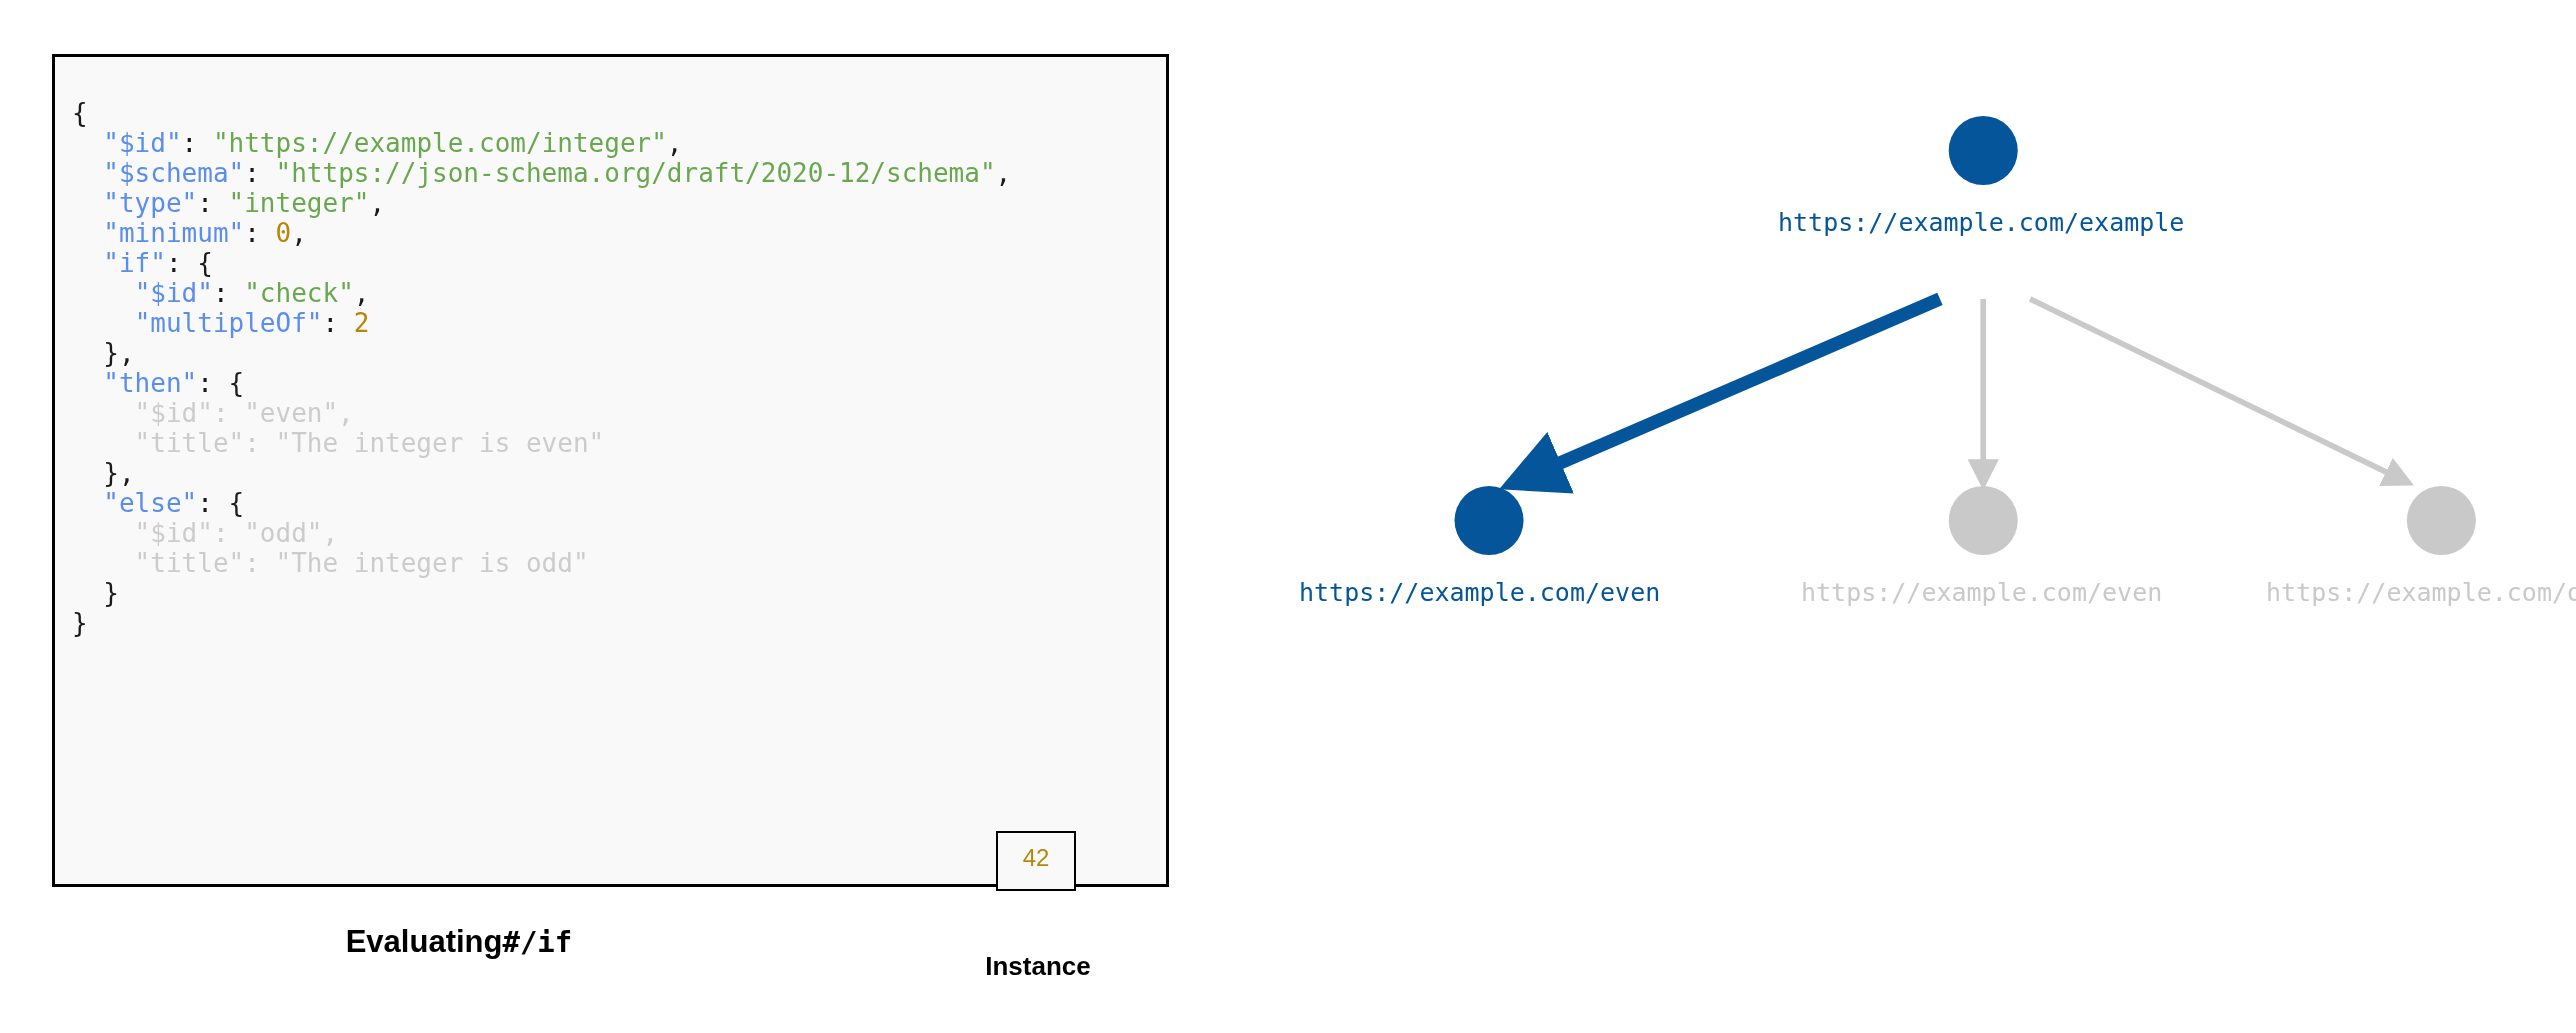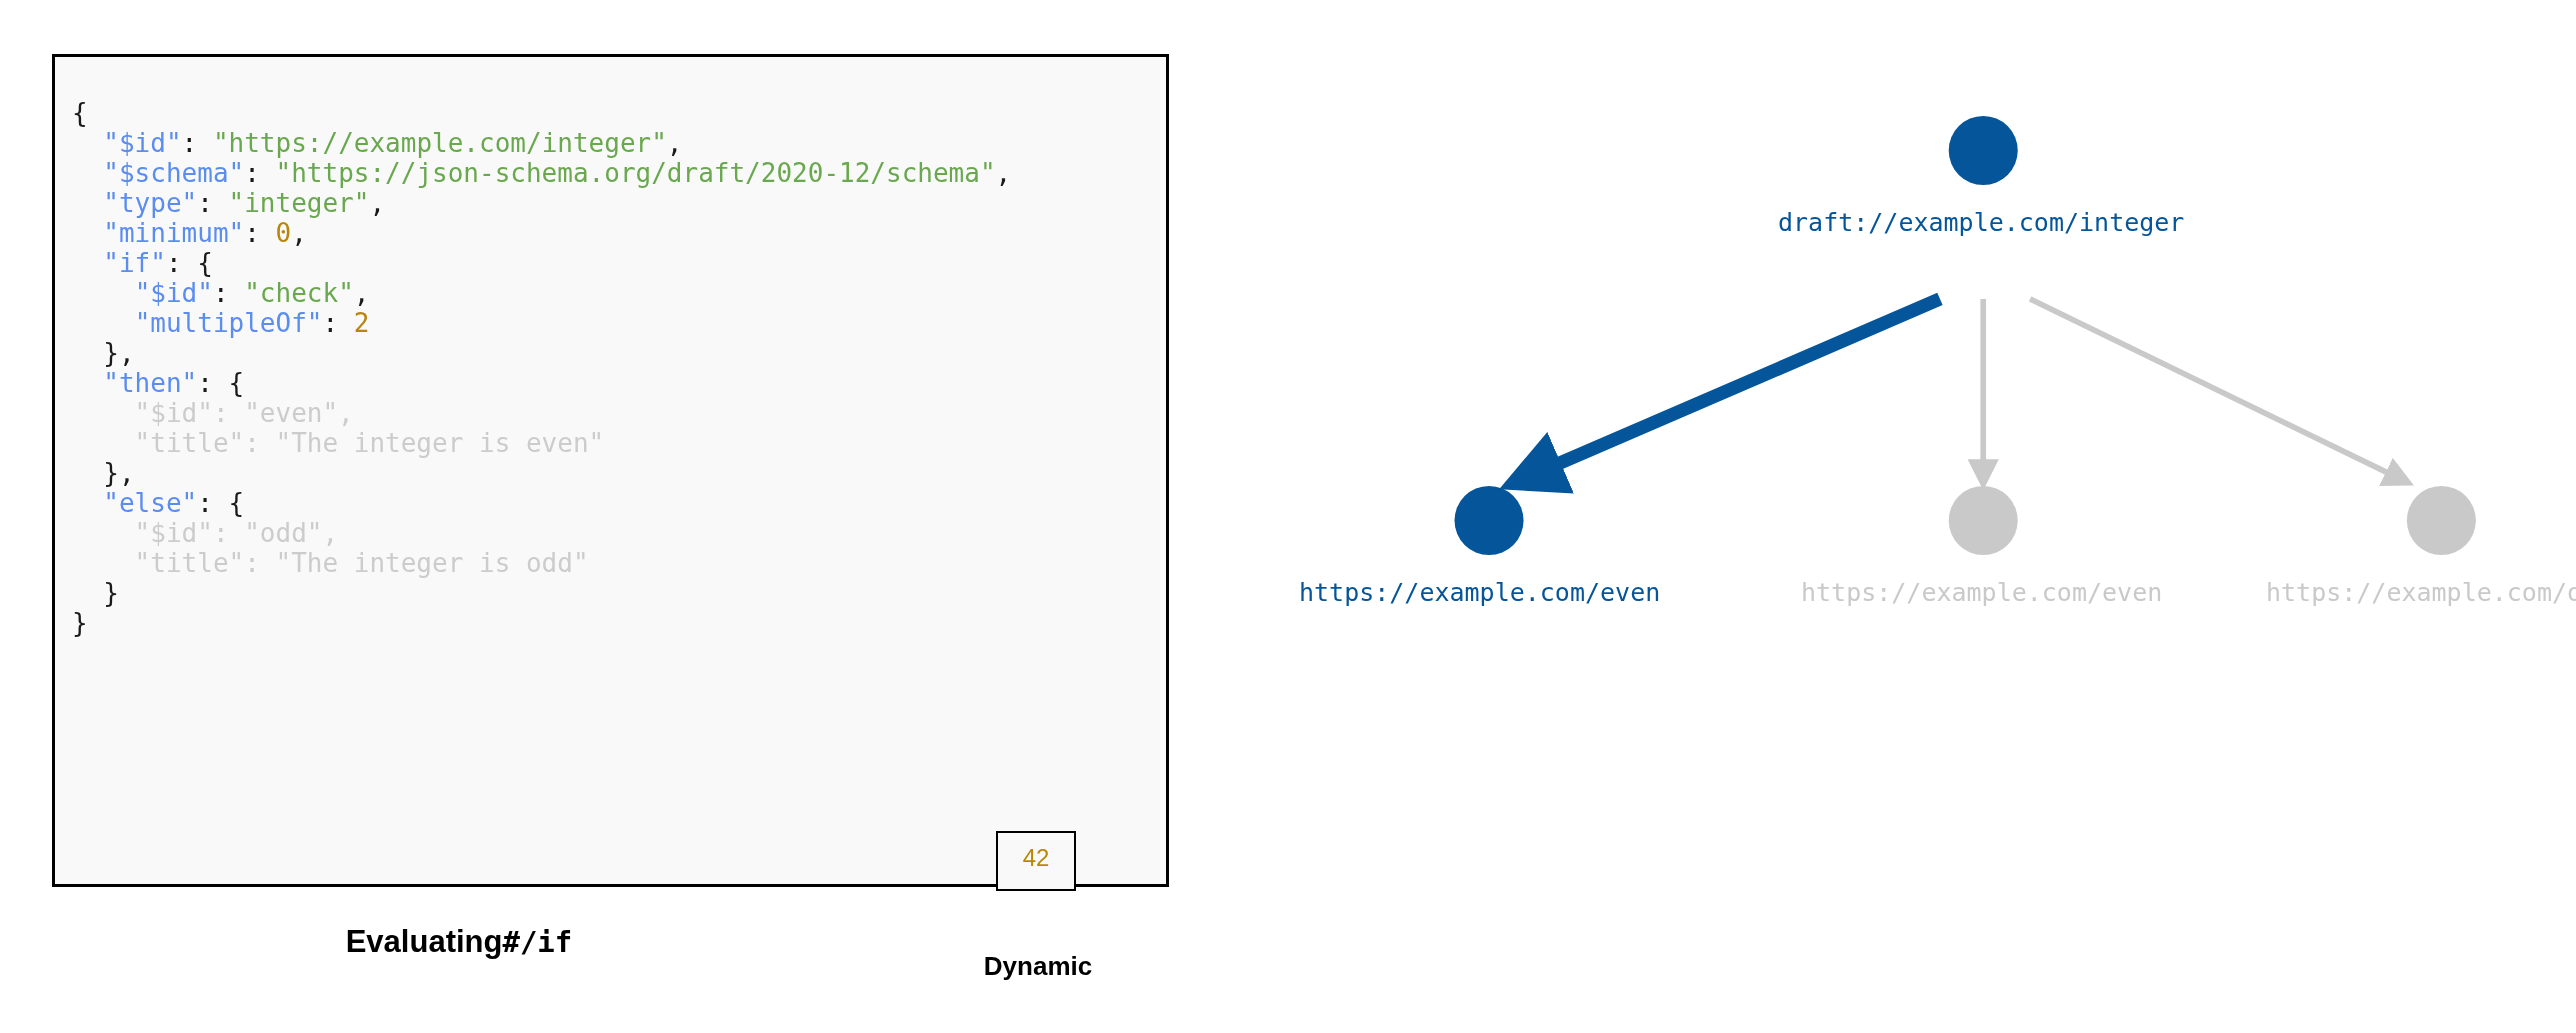--- a/index.html
+++ b/index.html
@@ -163,21 +163,21 @@
 </span><span class="code-line"><span class="tok-dim">    "$id": "odd",</span>
 </span><span class="code-line"><span class="tok-dim">    "title": "The integer is odd"</span>
 </span><span class="code-line"><span class="tok-punc">  }</span>
 </span><span class="code-line"><span class="tok-punc">}</span>
 </span></pre>
 
   <div id="instance-box">
     <div id="instance-value">42</div>
   </div>
 
-  <div id="instance-caption">Dynamic</div>
+  <div id="instance-caption">Instance</div>
 
   <div id="evaluating-caption">
     <span class="eval-word">Evaluating</span><span class="eval-pointer">#/if</span>
   </div>
 </div>
 
 <div id="right-panel">
 
   <svg id="graph-svg" viewBox="0 0 3198 1760">
     <defs>
@@ -195,20 +195,20 @@
       </g>
     <g id="nodes-layer">
         <circle cx="1549" cy="292" r="67" fill="#05559a"></circle>
         <circle cx="590" cy="1010" r="67" fill="#05559a"></circle>
         <circle cx="1549" cy="1010" r="67" fill="#c9c9c9"></circle>
         <circle cx="2438" cy="1010" r="67" fill="#c9c9c9"></circle>
       </g>
   </svg>
 
   <div id="labels-layer">
-      <div class="node-label active" style="top: 208px; left: 593px;">draft://example.com/integer</div>
+      <div class="node-label active" style="top: 208px; left: 593px;">https://example.com/example</div>
       <div class="node-label active" style="top: 578px; left: 114px;">https://example.com/even</div>
       <div class="node-label inactive" style="top: 578px; left: 616px;">https://example.com/even</div>
       <div class="node-label inactive" style="top: 578px; left: 1081px;">https://example.com/odd</div>
     </div>
 
 </div>
 
 
 </body></html>

